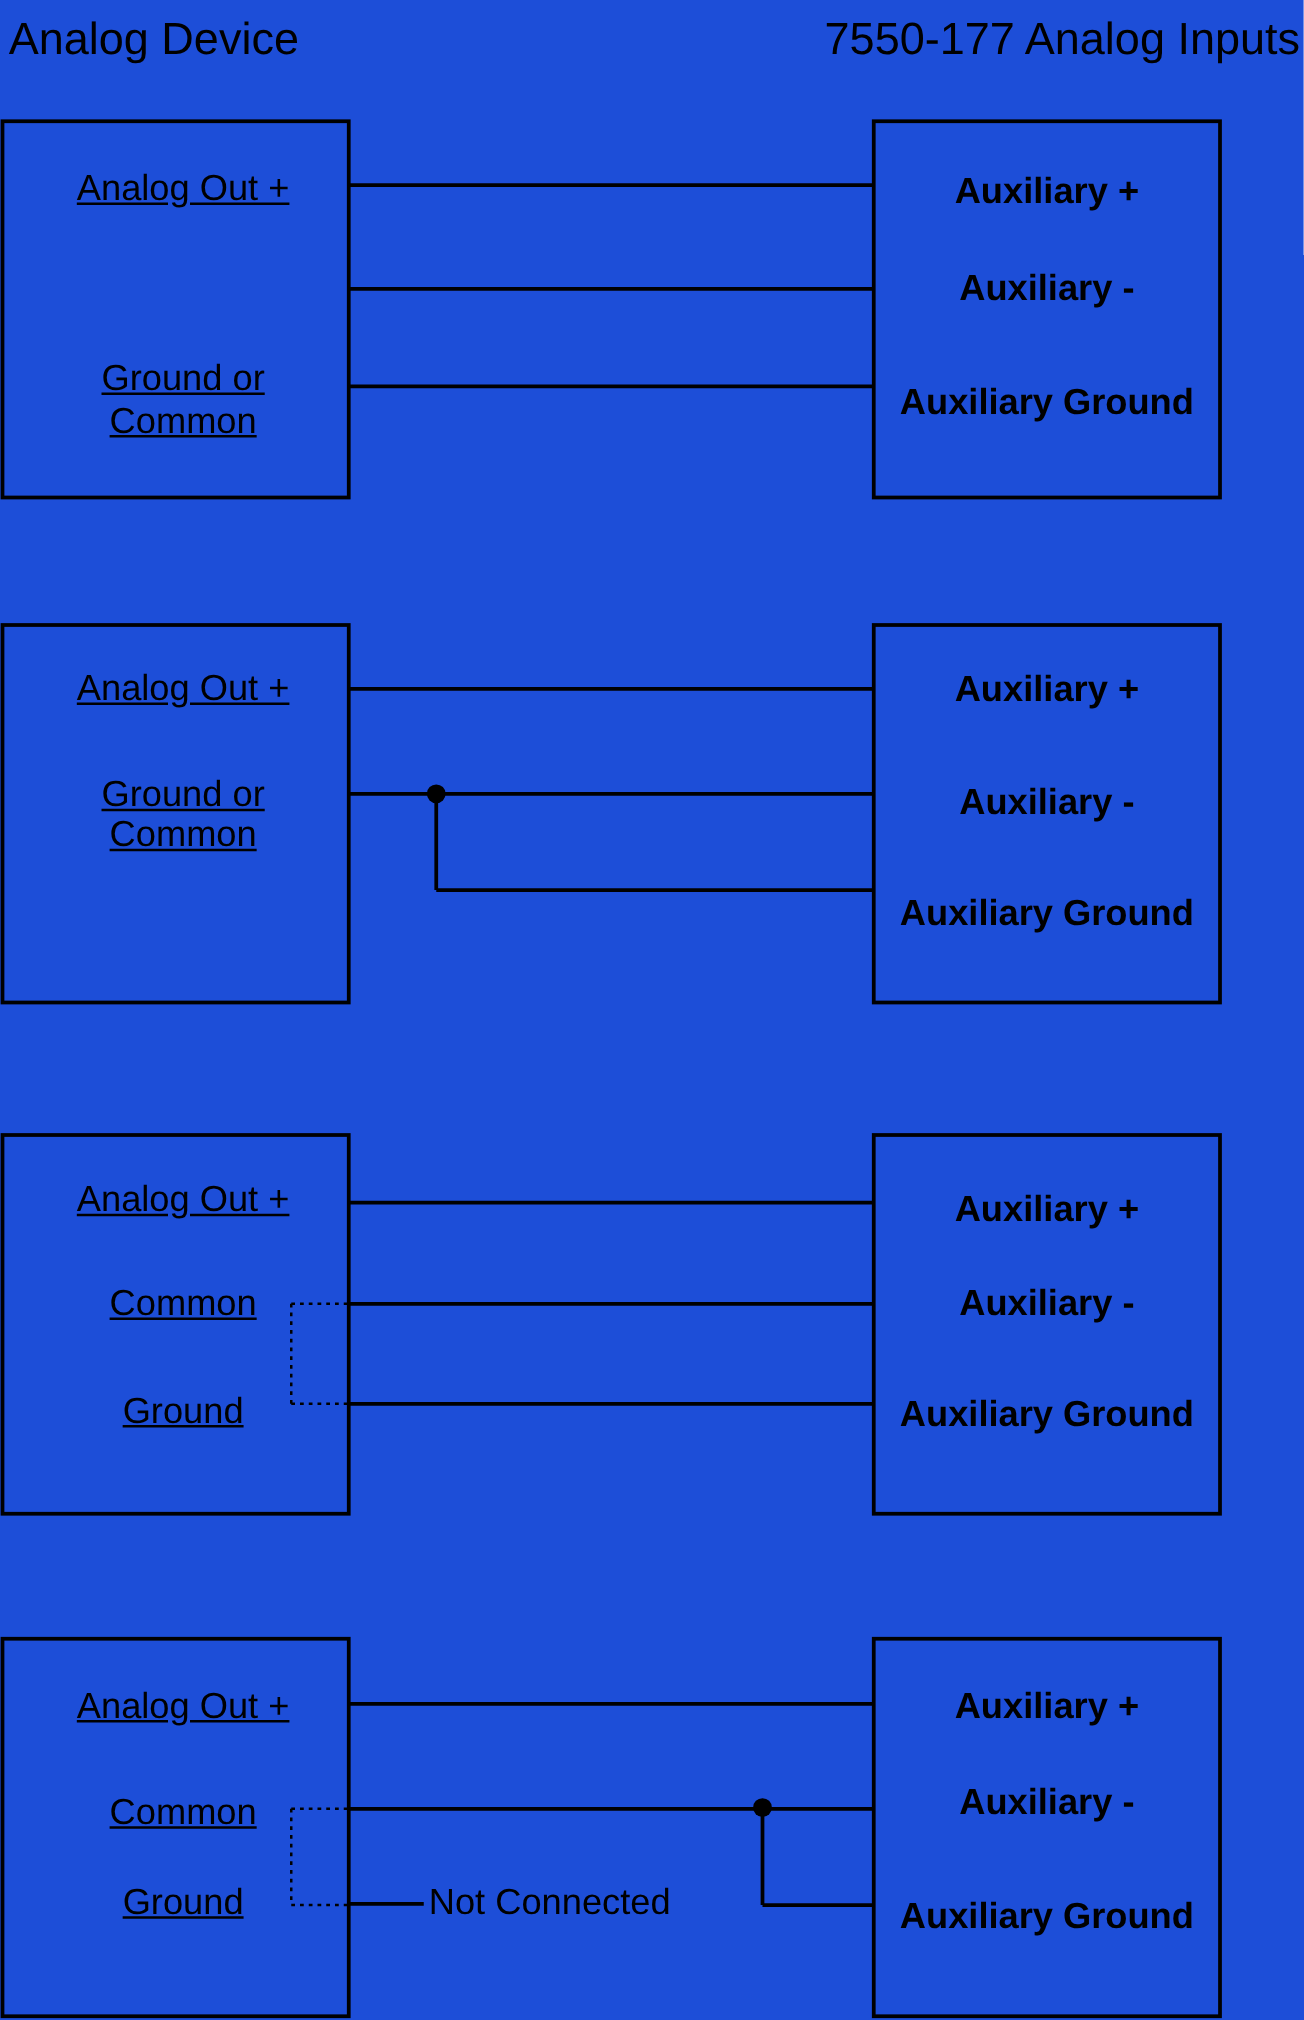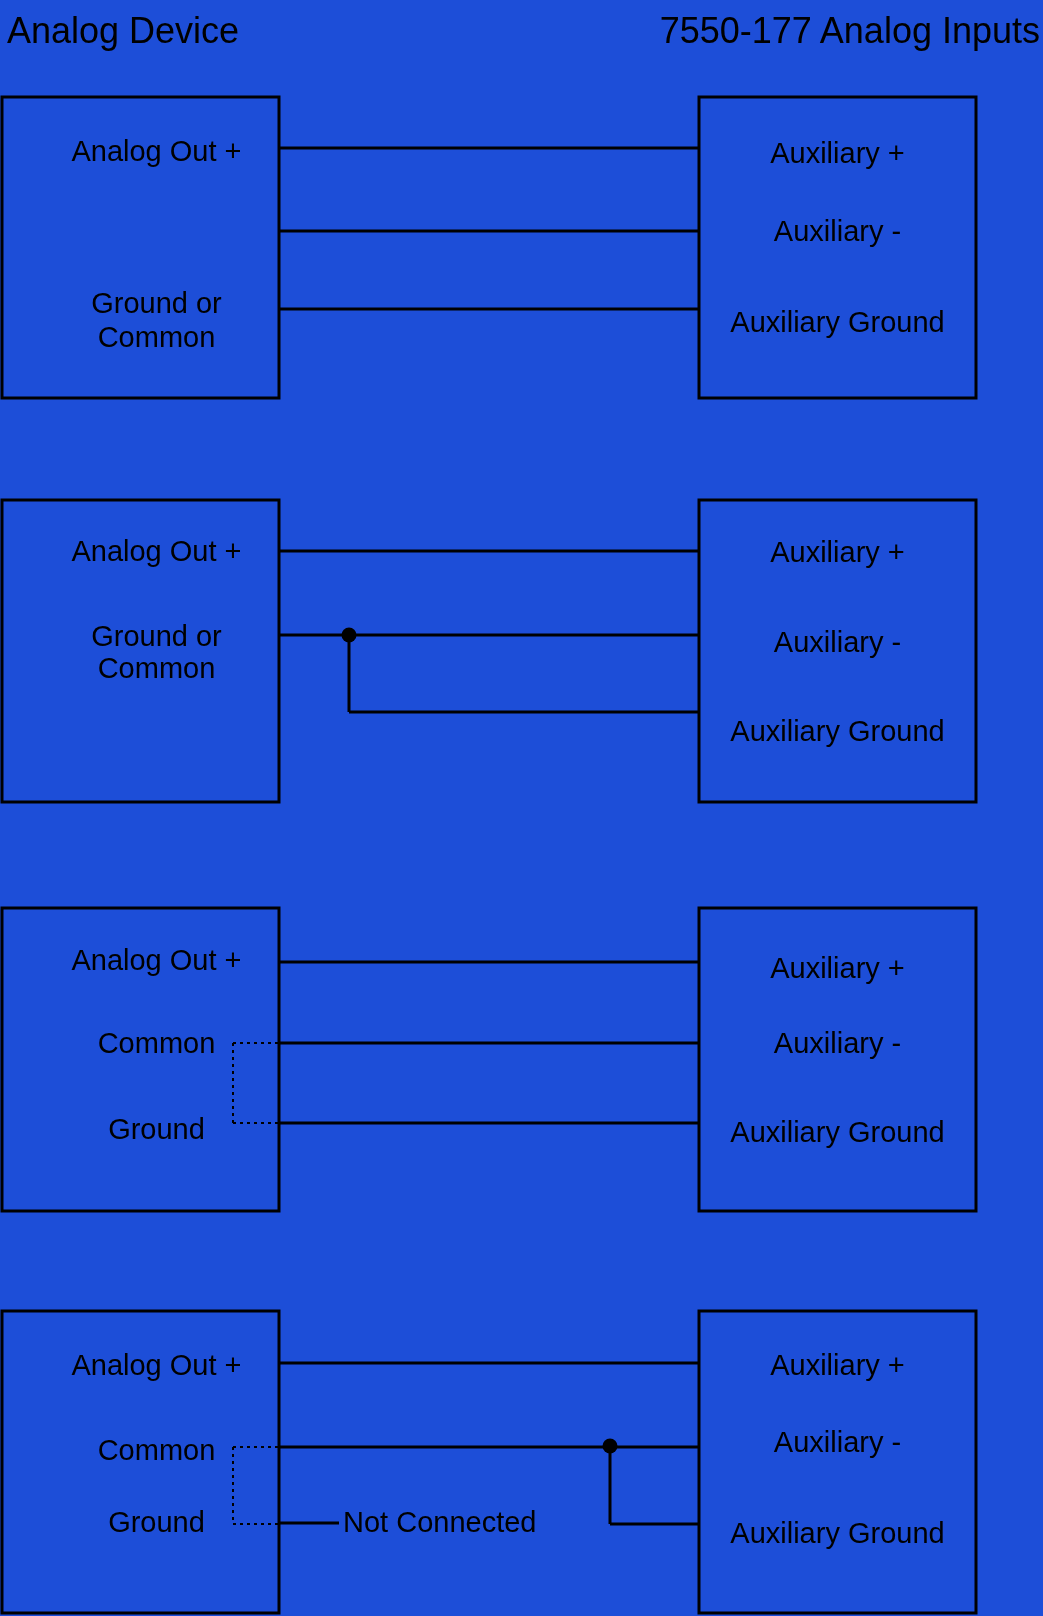--- a/index.html
+++ b/index.html
@@ -31,22 +31,22 @@
   .hdr.left  { left: 7px; }
   .hdr.right { right: 3px; }
   .lbl {
     position: absolute;
     font-size: 29px;
     line-height: 30px;
     width: 277px;
     text-align: center;
     white-space: nowrap;
   }
-  .colL { left: 18px; }
-  .colR { left: 699px; }
+  .colL { left: 8px; text-decoration: underline; }
+  .colR { left: 699px; font-weight: bold; }
   .nc {
     left: 343px;
     width: auto;
     text-align: center;
   }
 </style>
 </head>
 <body>
 
 <div class="canvas">

